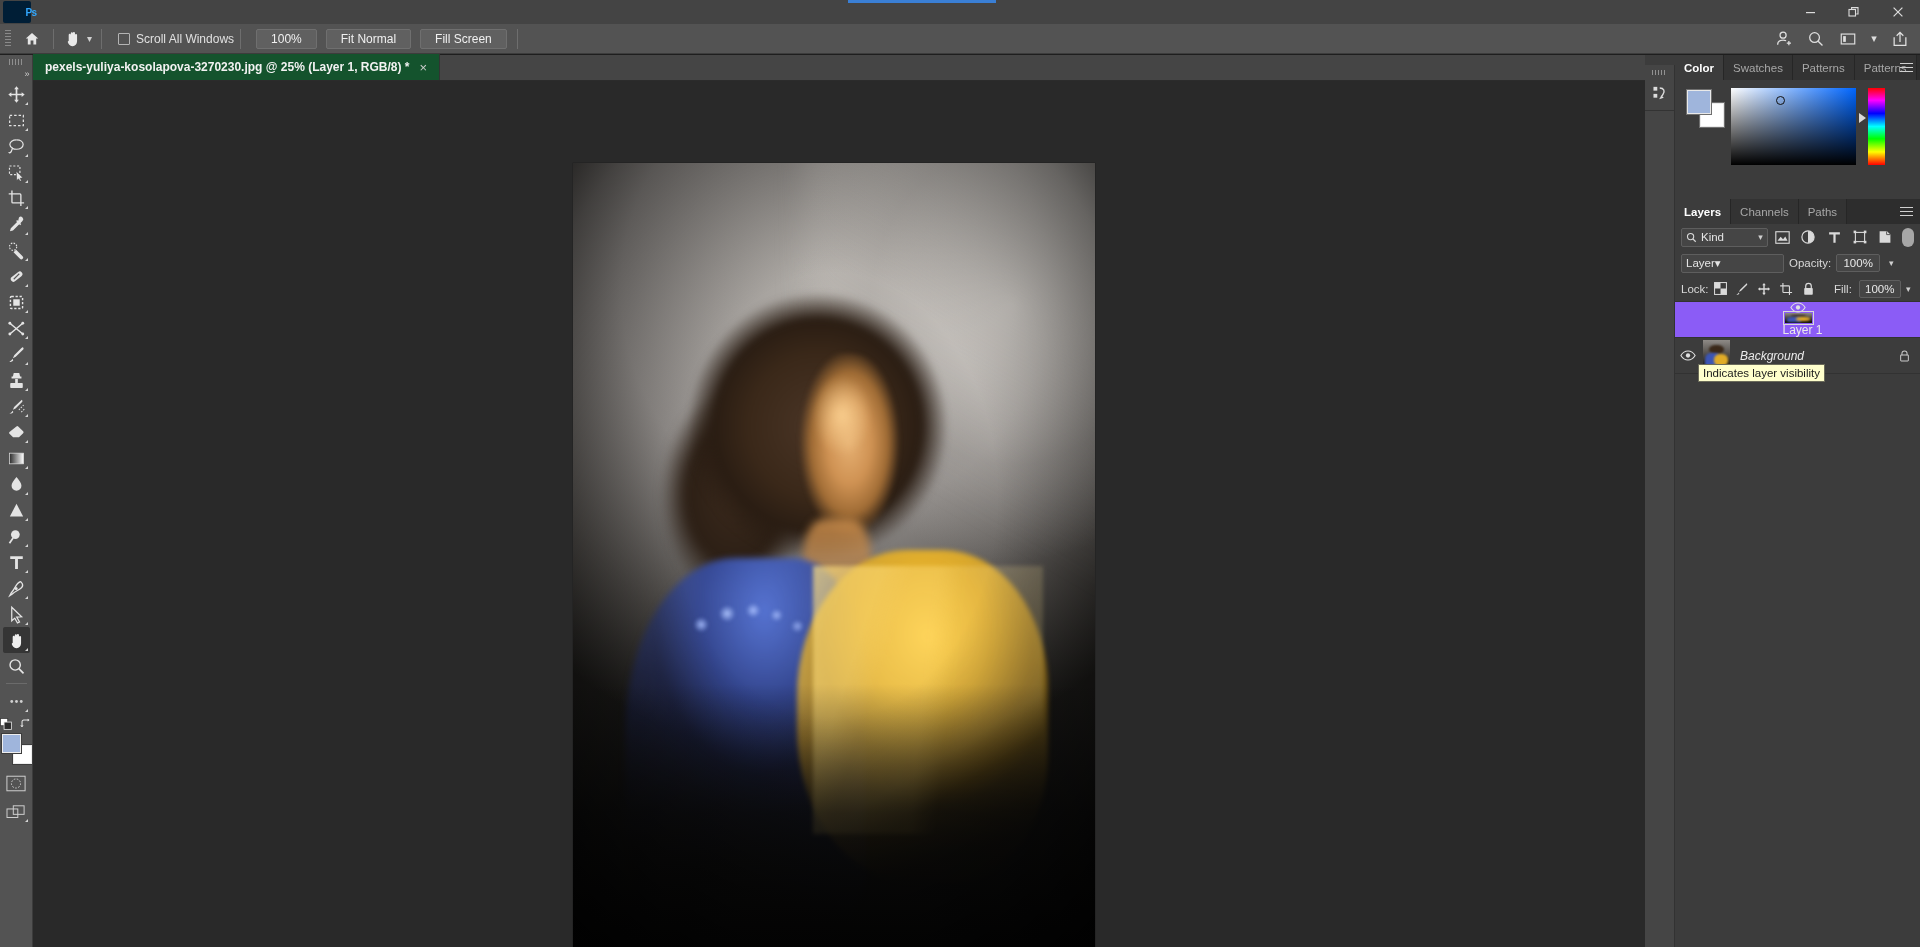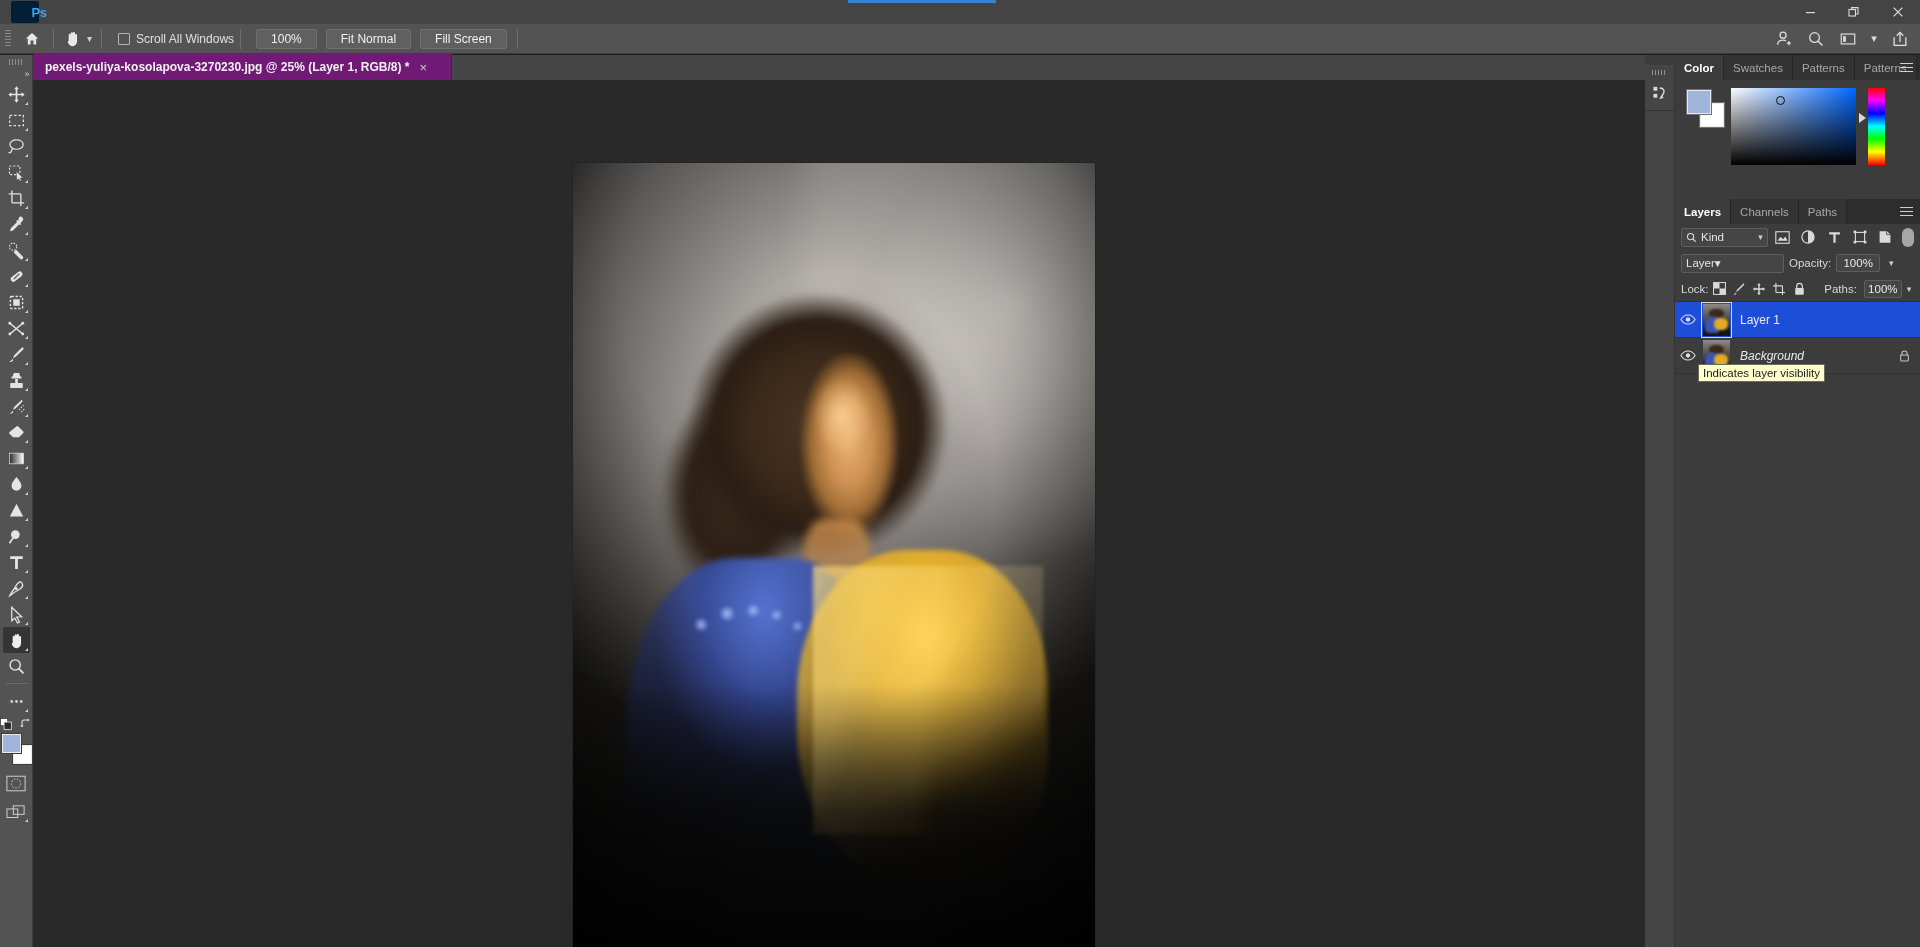--- a/index.html
+++ b/index.html
@@ -12,22 +12,22 @@
     -webkit-font-smoothing: antialiased;
   }
   .app { position: relative; width: 1920px; height: 947px; background: #1e1e1e; }
 
   
   .titlebar {
     position: absolute; top: 0; left: 0; width: 1920px; height: 24px;
     background: #444444; display: flex; align-items: center;
   }
   .ps-logo {
-    width: 22px; height: 22px; margin-left: 11px; background: #001e36;
-    color: #31a8ff; font-size: 13px; font-weight: bold;
+    width: 22px; height: 22px; margin-left: 3px; background: #001e36;
+    color: #31a8ff; font-size: 10px; font-weight: bold;
     display: flex; align-items: center; justify-content: center;
     border-radius: 2px; letter-spacing: -0.5px; padding-left: 28px;
   }
   .menu { display: flex; align-items: center; margin-left: 12px; }
   .menu-item {
     padding: 3px 9px; font-size: 13px; color: #e2e2e2; line-height: 16px;
     white-space: nowrap; cursor: default;
   }
   .title-progress {
     position: absolute; left: 848px; top: 0; width: 148px; height: 3px;
@@ -94,22 +94,22 @@
     background: #ffffff; border: 1px solid #ededed; outline: 1px solid #3d3d3d; }
   .tb-small-row { display: flex; align-items: center; justify-content: center; gap: 7px; width: 33px; margin-top: 3px; }
 
   
   .tabbar {
     position: absolute; left: 33px; top: 55px; width: 1612px; height: 26px;
     background: #454545; display: flex; align-items: flex-end;
     border-bottom: 1px solid #2b2b2b;
   }
   .doc-tab {
-    height: 26px; background: #701a75; display: flex; align-items: center;
-    padding: 0 24px 0 12px; font-size: 12px; color: #f2f2f2; font-weight: bold;
+    height: 26px; background: #14532d; display: flex; align-items: center;
+    padding: 0 12px 0 12px; font-size: 12px; color: #f2f2f2; font-weight: bold;
     border-right: 1px solid #333; max-width: 420px;
   }
   .doc-tab .close-x { margin-left: 10px; font-size: 13px; color: #cdcdcd; font-weight: normal; }
 
   
   .canvas-area {
     position: absolute; left: 33px; top: 81px; width: 1612px; height: 866px;
     background: #292929; overflow: hidden;
   }
   .artboard {
@@ -302,21 +302,21 @@
   }
   .mini-chev { font-size: 9px; color: #cfcfcf; width: 12px; text-align: center; }
   .lp-lock { height: 25px; display: flex; align-items: center; padding: 0 6px; gap: 2px; }
   .lock-icon { width: 21px; height: 20px; display: flex; align-items: center; justify-content: center; }
 
   .layer-list { border-top: 1px solid #323232; }
   .layer-row {
     position: relative; height: 36px; display: flex; align-items: center;
     border-bottom: 1px solid #323232;
   }
-  .layer-row.selected { background: #1d4ed8; }
+  .layer-row.selected { background: #8b5cf6; flex-direction: column; }
   .eye-cell { width: 26px; display: flex; align-items: center; justify-content: center; }
   .thumb {
     width: 27px; height: 32px; margin-left: 2px; position: relative;
     background: #0d0c0a; overflow: hidden;
   }
   .thumb.sel-border { outline: 1px solid #d9d9d9; outline-offset: 1px; }
   .thumb .t-wall { position: absolute; inset: 0;
     background: linear-gradient(to bottom, #8e8a86 0%, #57534f 40%, #16150f 85%); }
   .thumb .t-hair { position: absolute; left: 24%; top: 18%; width: 52%; height: 26%;
     background: #3a2819; border-radius: 50%; filter: blur(1px); }
@@ -789,21 +789,21 @@
               <path d="M4.2 1.2 V10.4 a0.8 0.8 0 0 0 0.8 0.8 H14" fill="none" stroke="#dadada" stroke-width="1.2"></path>
               <path d="M1.2 4.2 H10.4 a0.8 0.8 0 0 1 0.8 0.8 V14" fill="none" stroke="#dadada" stroke-width="1.2"></path>
             </svg>
           </div>
           <div class="lock-icon">
             <svg width="13" height="14" viewBox="0 0 14 15">
               <path d="M4 6.6 V4.4 a3 3 0 0 1 6 0 V6.6" fill="none" stroke="#dadada" stroke-width="1.3"></path>
               <rect x="2.4" y="6.4" width="9.2" height="7.4" rx="0.8" fill="#dadada"></rect>
             </svg>
           </div>
-          <span class="lbl" style="margin-left:14px;">Paths:</span>
+          <span class="lbl" style="margin-left:14px;">Fill:</span>
           <div class="num-field" style="margin-left:5px;">100%</div>
           <span class="mini-chev">▾</span>
         </div>
 
         <div class="layer-list">
 
           <div class="layer-row selected">
             <div class="eye-cell">
               <svg width="16" height="11" viewBox="0 0 18 12">
                 <path d="M1 6 C3.4 2 6.2 1 9 1 s5.6 1 8 5 c-2.4 4-5.2 5-8 5 S3.4 10 1 6 Z" fill="none" stroke="#e0e0e0" stroke-width="1.2"></path>

